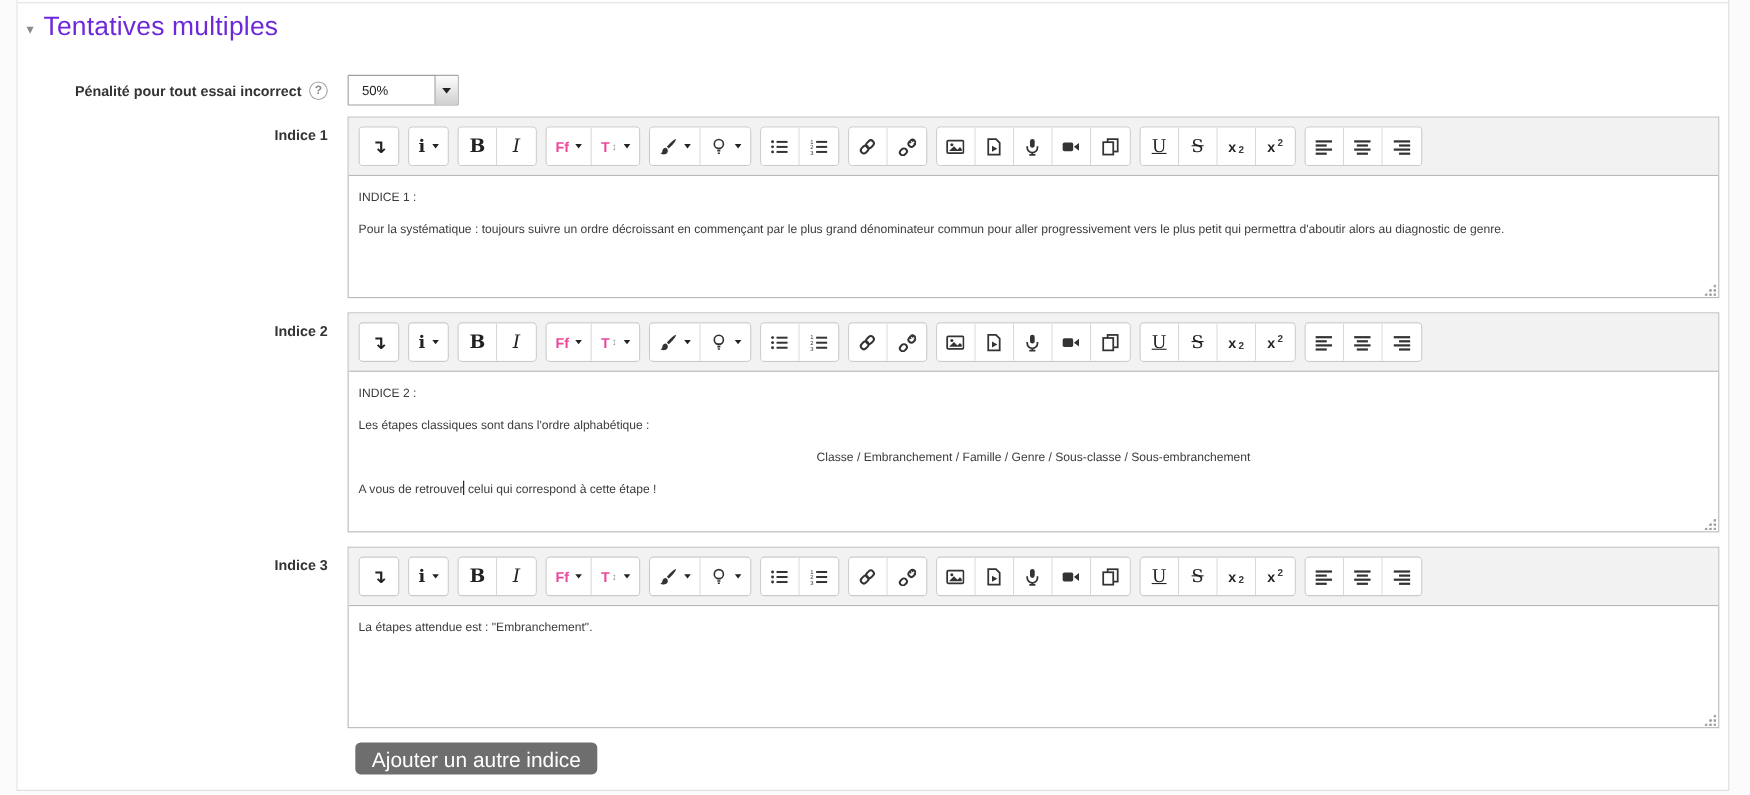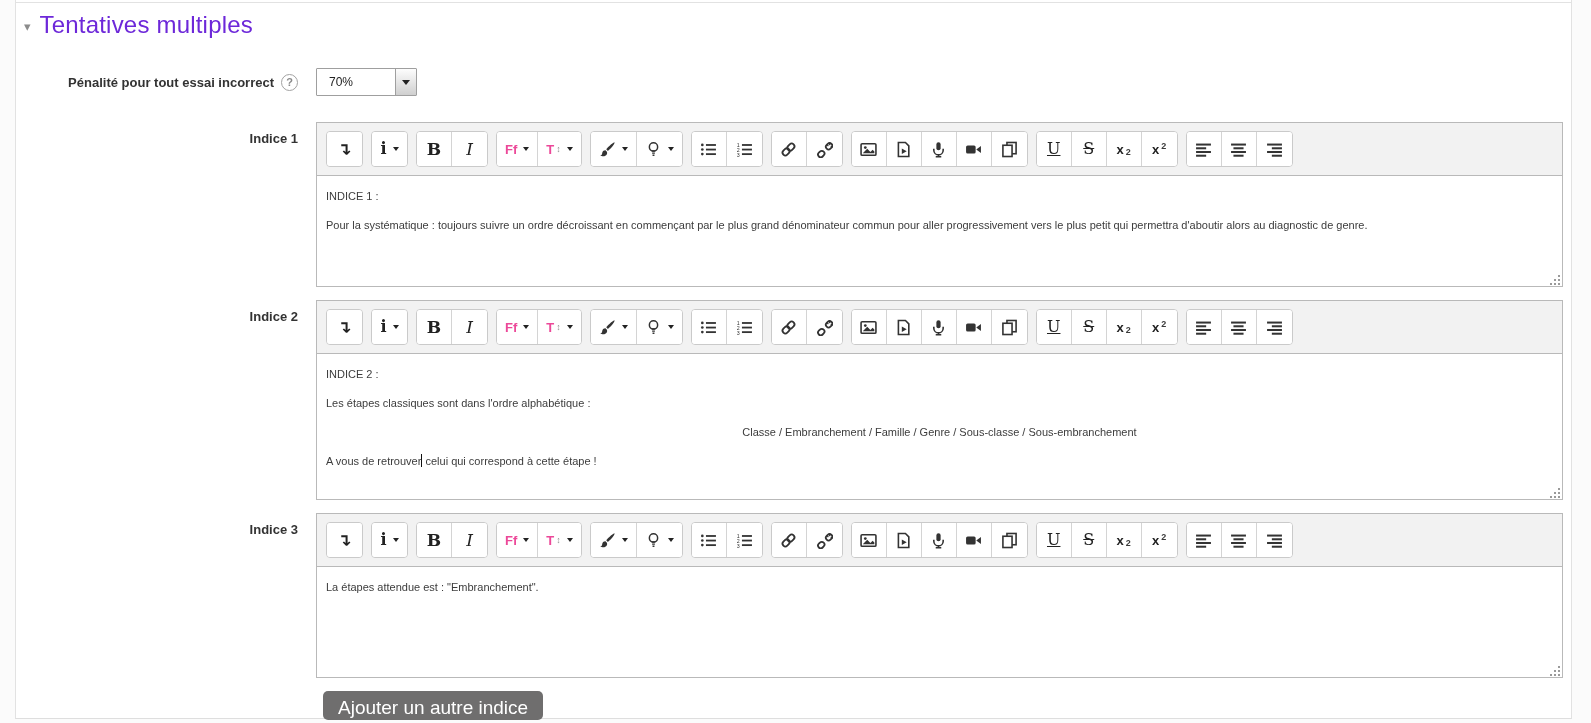--- a/index.html
+++ b/index.html
@@ -17,21 +17,21 @@
     border-bottom:1px solid #dedede;
   }
   .top-rule { position:absolute; top:2px; left:0; width:100%; height:1px; background:#e2e2e2; }
 
   
   .section-header { display:flex; align-items:center; gap:9px; padding:11px 0 0 8px; cursor:pointer; }
   .collapse-tri { font-size:13px; color:#8c8c8c; line-height:1; padding-top:3px; }
   .section-title { font-size:24px; color:#6d28d9; font-weight:500; letter-spacing:.2px; }
 
   .form { margin-top:29px; }
-  .form-row { display:flex; margin-bottom:26px; }
+  .form-row { display:flex; margin-bottom:10px; }
   .label-col {
     width:300px; flex:0 0 300px; padding-right:18px;
     display:flex; justify-content:flex-end; align-items:center; gap:7px;
   }
   .row-label { font-weight:bold; font-size:13px; color:#333; white-space:nowrap; }
 
   
   .help-icon {
     width:17px; height:17px; border:1.6px solid #a2a2a2; border-radius:50%;
     color:#8a8a8a; font-size:11px; font-weight:bold;
@@ -201,21 +201,21 @@
   </div>
 
   <div class="form">
 
     <div class="form-row">
       <div class="label-col">
         <span class="row-label">Pénalité pour tout essai incorrect</span>
         <span class="help-icon">?</span>
       </div>
       <div class="select">
-        <span class="select-value">70%</span>
+        <span class="select-value">50%</span>
         <span class="select-arrow">
           <span class="tri-down"></span>
         </span>
       </div>
     </div>
 
     <div>
         <div class="form-row editor-row">
           <div class="label-col">
             <span class="row-label">Indice 1</span>

